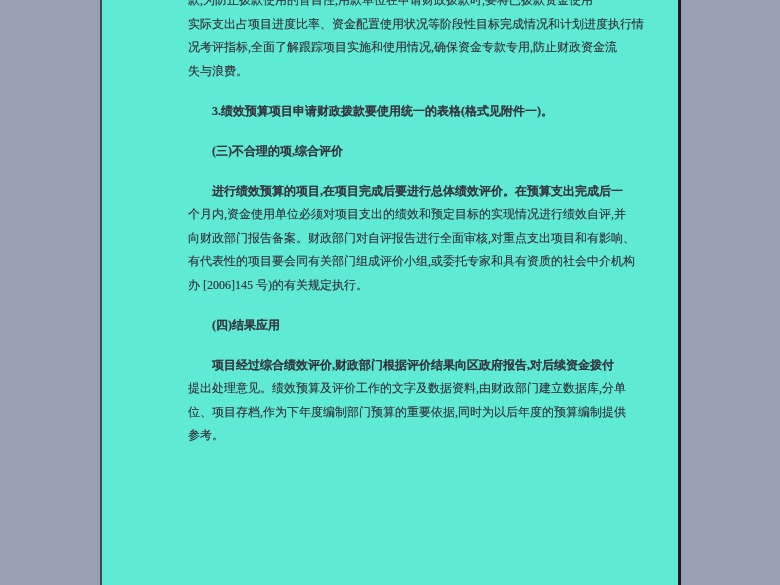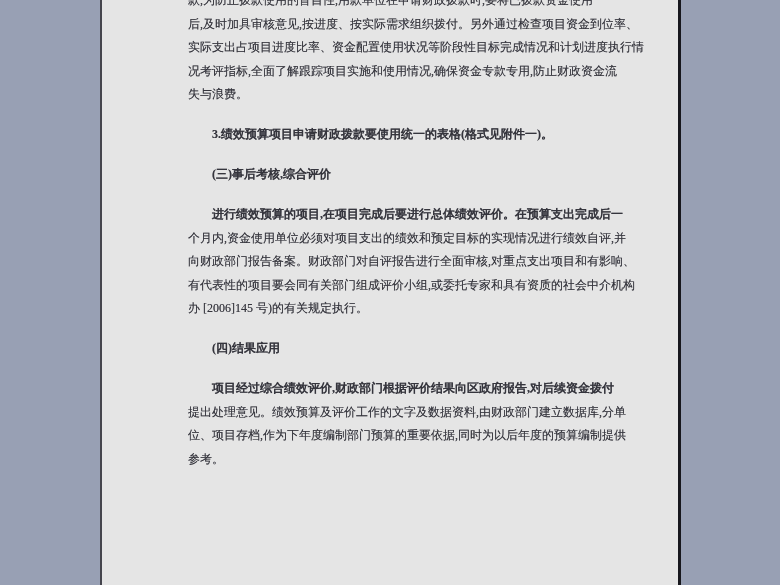--- a/index.html
+++ b/index.html
@@ -57,34 +57,33 @@
   #doc-paragraphs > .para:nth-child(7) .line {
     height: 26.5px;
     line-height: 26.5px;
     margin-top: 44px;
   }
 </style>
 </head>
 <body>
 
 <div class="viewport" style="background: rgb(152, 160, 180);">
-  <div class="page" style="background: #e5e5e5; border-left-color: rgb(69, 69, 77); border-right-color: rgb(23, 23, 29);">
+  <div class="page" style="background: #5eead4; border-left-color: rgb(69, 69, 77); border-right-color: rgb(23, 23, 29);">
     <div class="text-block" id="doc-paragraphs" style="color: rgb(53, 53, 61);">
         <div class="para">
           <div class="line">款,为防止拨款使用的盲目性,用款单位在申请财政拨款时,要将已拨款资金使用</div>
-          <div class="line">后,及时加具审核意见,按进度、按实际需求组织拨付。另外通过检查项目资金到位率、</div>
           <div class="line">实际支出占项目进度比率、资金配置使用状况等阶段性目标完成情况和计划进度执行情</div>
           <div class="line">况考评指标,全面了解跟踪项目实施和使用情况,确保资金专款专用,防止财政资金流</div>
           <div class="line">失与浪费。</div>
         </div>
         <div class="para">
           <div class="line indent">3.绩效预算项目申请财政拨款要使用统一的表格(格式见附件一)。</div>
         </div>
         <div class="para">
-          <div class="line indent">(三)事后考核,综合评价</div>
+          <div class="line indent">(三)不合理的项,综合评价</div>
         </div>
         <div class="para">
           <div class="line indent">进行绩效预算的项目,在项目完成后要进行总体绩效评价。在预算支出完成后一</div>
           <div class="line">个月内,资金使用单位必须对项目支出的绩效和预定目标的实现情况进行绩效自评,并</div>
           <div class="line">向财政部门报告备案。财政部门对自评报告进行全面审核,对重点支出项目和有影响、</div>
           <div class="line">有代表性的项目要会同有关部门组成评价小组,或委托专家和具有资质的社会中介机构</div>
           <div class="line">办 [2006]145 号)的有关规定执行。</div>
         </div>
         <div class="para">
           <div class="line indent">(四)结果应用</div>

